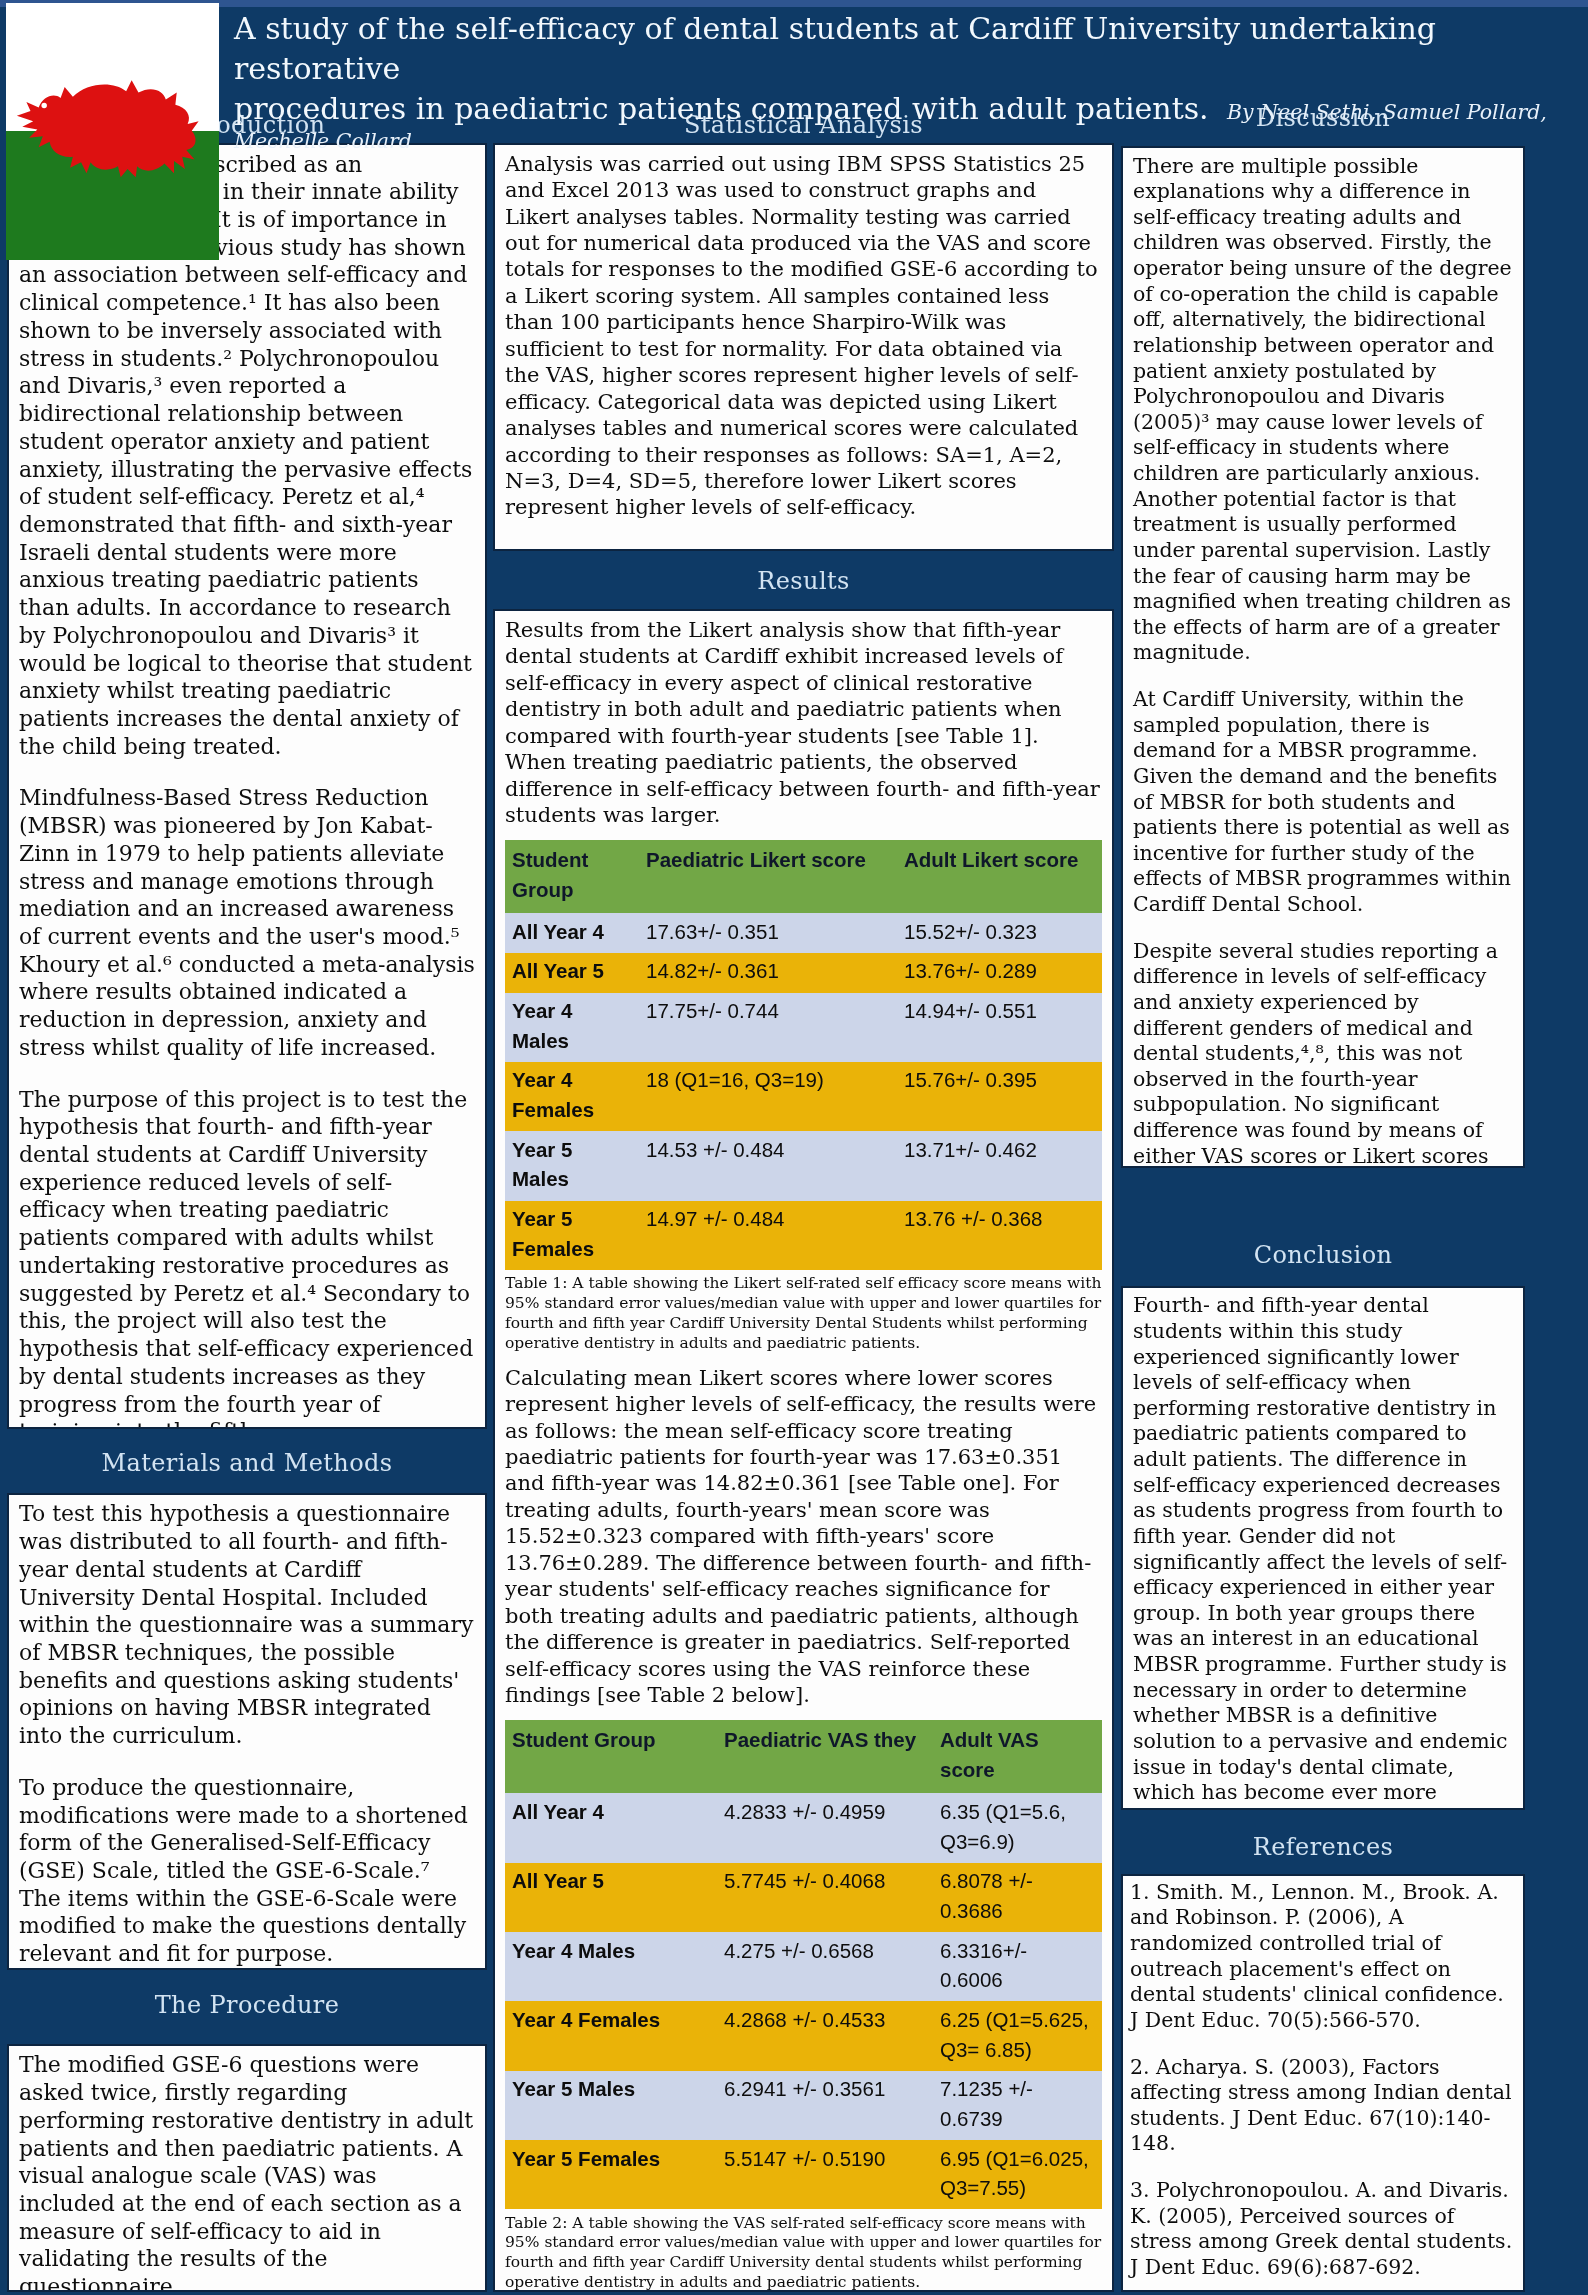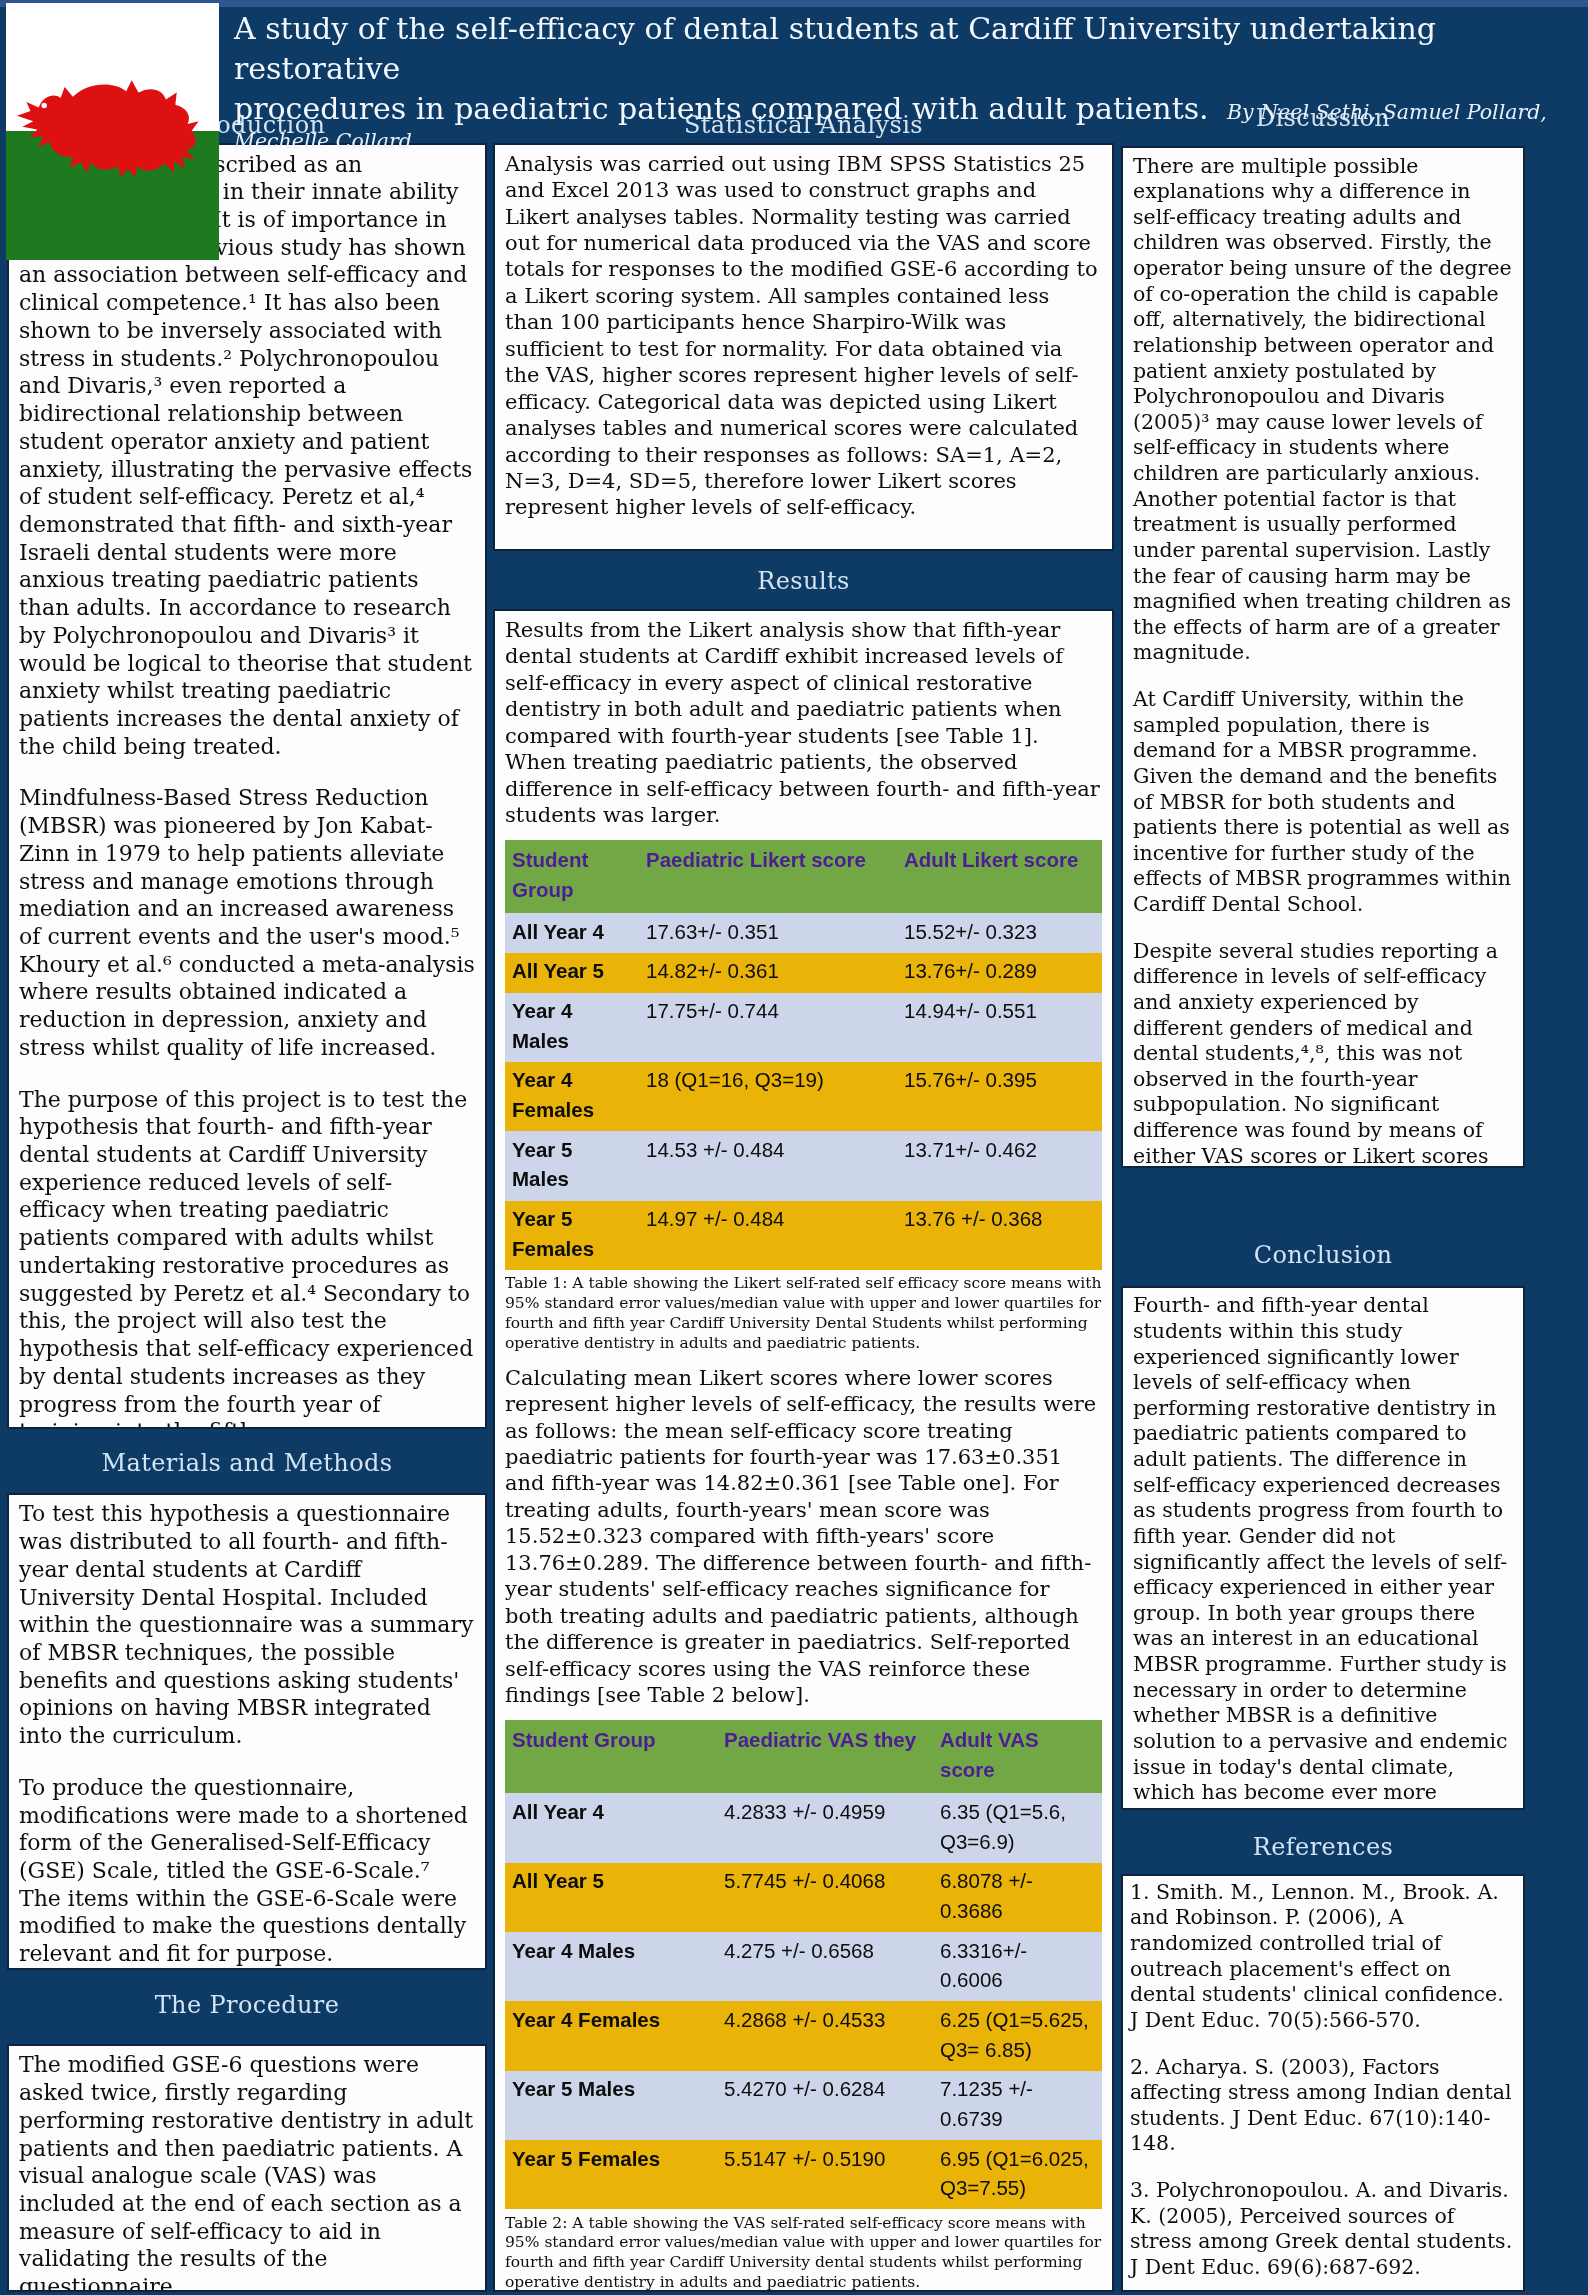--- a/index.html
+++ b/index.html
@@ -55,21 +55,21 @@
   .refs-header{margin-top:18.4px;}
   .refs-box{flex:1 1 auto;margin-top:8.5px;font-size:13.4px;line-height:1.22;padding:4.2px 7px;}
   .refs-box p{margin:0;}
   
   .ptable{
     width:100%;border-collapse:collapse;table-layout:fixed;
     font-family:"Liberation Sans", sans-serif;font-size:20.5px;line-height:1.45;
     margin:5.6px 0 4.2px 0;
   }
   .ptable th{
-    background:#72a746;color:#4c1d95;text-align:left;vertical-align:top;
+    background:#72a746;color:#0f172a;text-align:left;vertical-align:top;
     font-weight:bold;padding:5.6px 7px 8.5px 7px;
   }
   .ptable td{vertical-align:top;padding:3.5px 7px 6.4px 7px;}
   .ptable td.c1{font-weight:bold;}
   .t1 .c1{width:120px;} .t1 .c2{width:244px;}
   .t2 .c1{width:198px;} .t2 .c2{width:202px;}
   .rd{background:#ccd5e9;}
   .rl{background:#eab308;}
   .caption{font-size:15.5px;line-height:1.28;margin:0 0 11.3px 0;}
 </style>
@@ -190,21 +190,21 @@
           <td>4.275 +/- 0.6568</td>
           <td>6.3316+/- 0.6006</td>
         </tr>
         <tr class="rl">
           <td class="c1">Year 4 Females</td>
           <td>4.2868 +/- 0.4533</td>
           <td>6.25 (Q1=5.625, Q3= 6.85)</td>
         </tr>
         <tr class="rd">
           <td class="c1">Year 5 Males</td>
-          <td>5.4270 +/- 0.6284</td>
+          <td>6.2941 +/- 0.3561</td>
           <td>7.1235 +/- 0.6739</td>
         </tr>
         <tr class="rl">
           <td class="c1">Year 5 Females</td>
           <td>5.5147 +/- 0.5190</td>
           <td>6.95 (Q1=6.025, Q3=7.55)</td>
         </tr>
       </tbody>
     </table>
     <div class="caption">Table 2: A table showing the VAS self-rated self-efficacy score means with 95% standard error values/median value with upper and lower quartiles for fourth and fifth year Cardiff University dental students whilst performing operative dentistry in adults and paediatric patients.</div>

